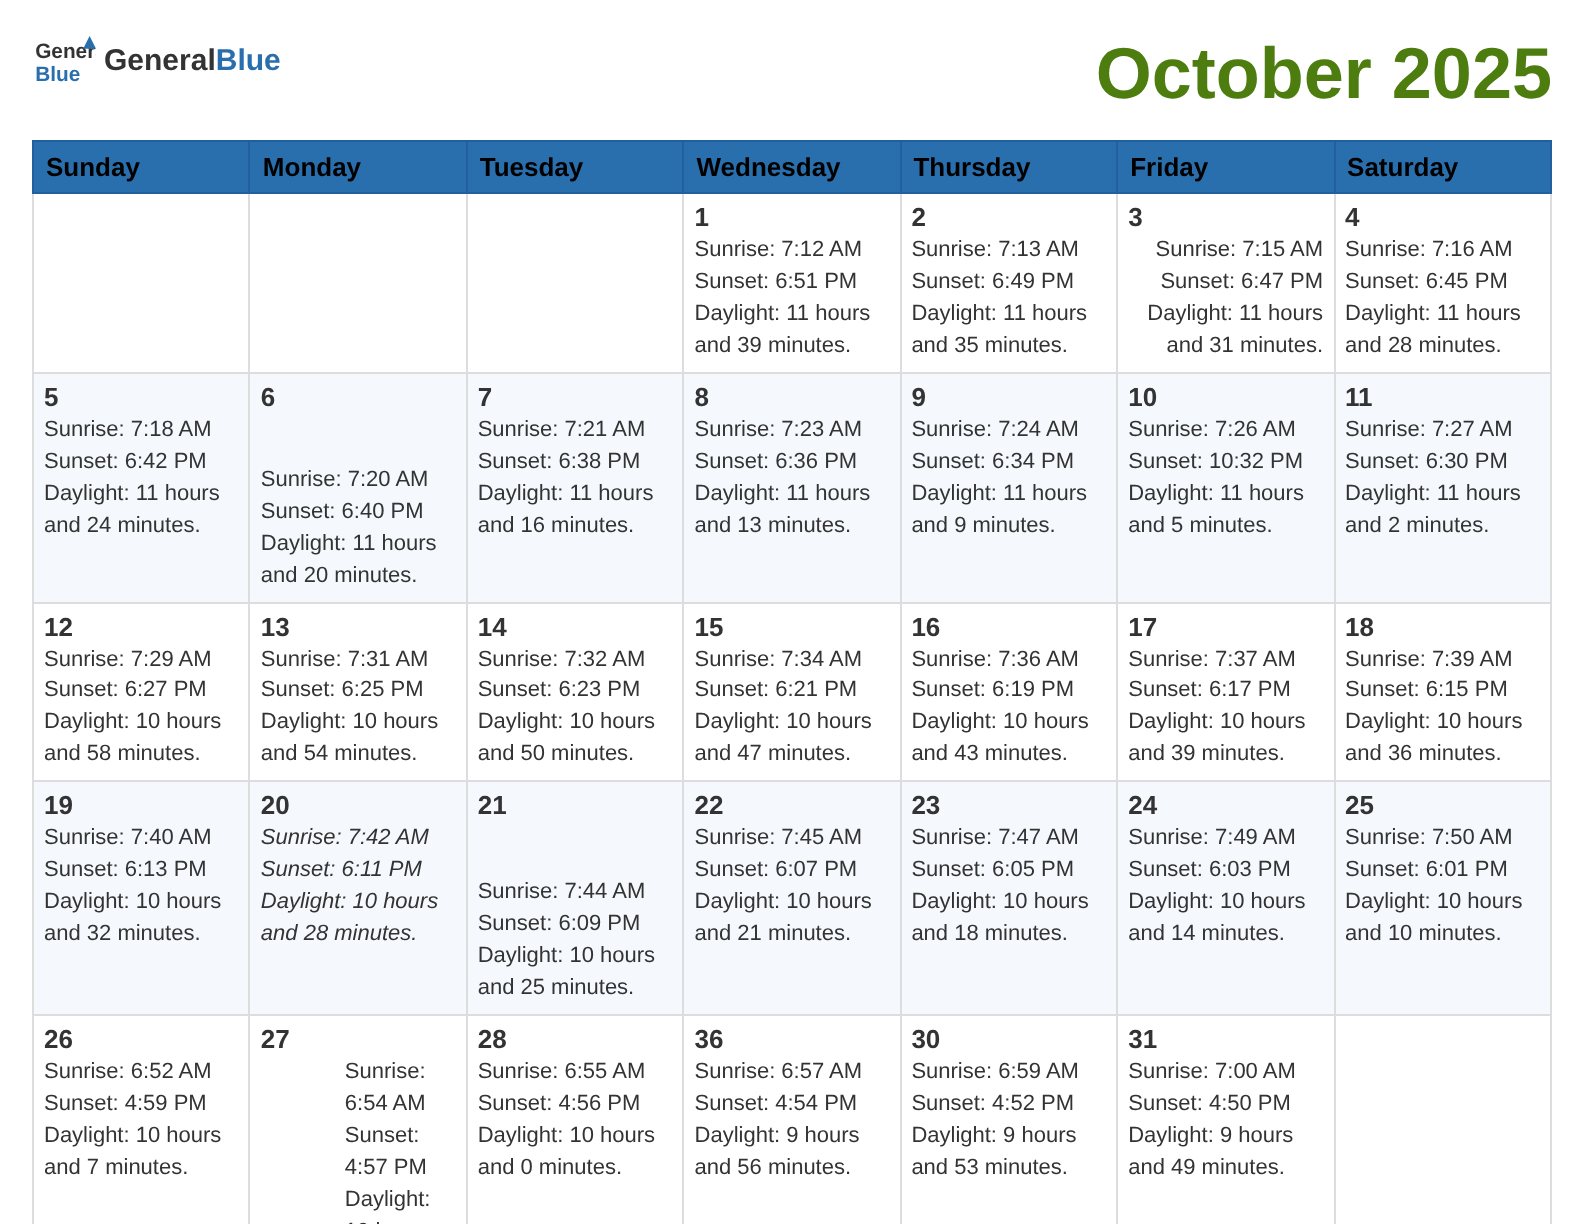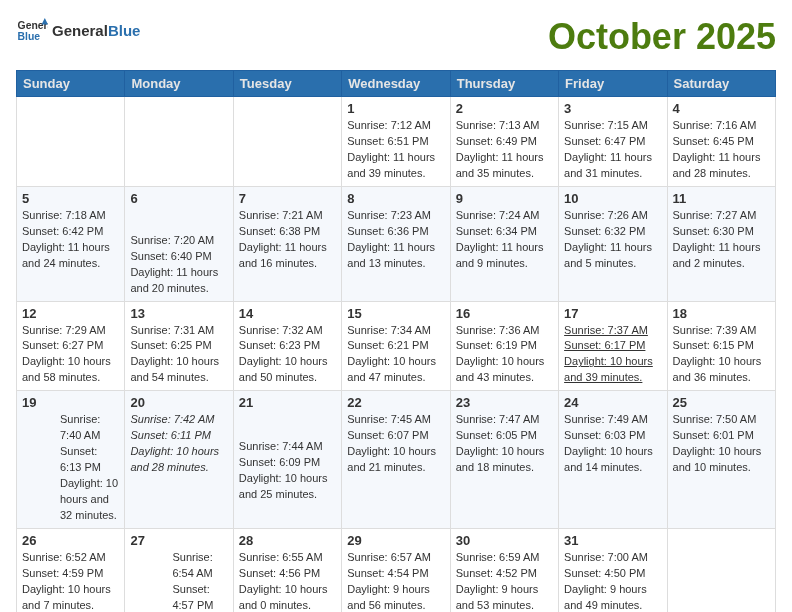--- a/index.html
+++ b/index.html
@@ -30,21 +30,21 @@
     .title-block { text-align: right; }
     .month-title { font-size: 36px; font-weight: bold; color: #4d7c0f; }
     .location { font-size: 16px; color: #555; }
     .calendar {
       width: 100%;
       border-collapse: collapse;
       border: 1px solid #ccc;
     }
     .calendar th {
       background-color: #2a6fad;
-      color: #e5e5e5;
+      color: #000000;
       text-align: left;
       padding: 5px 6px;
       font-size: 13px;
       border: 1px solid #2060a0;
     }
     .calendar td {
       vertical-align: top;
       padding: 4px 5px;
       border: 1px solid #ddd;
       font-size: 11px;
@@ -116,21 +116,21 @@
 Daylight: 11 hours and 39 minutes.</div>
         </td>
         <td>
           <span class="day-number">2</span>
           <div class="day-info" style="white-space: pre-line;">Sunrise: 7:13 AM
 Sunset: 6:49 PM
 Daylight: 11 hours and 35 minutes.</div>
         </td>
         <td>
           <span class="day-number">3</span>
-          <div class="day-info" style="white-space: pre-line;">Sunrise: 7:15 AM
+          <div class="day-info" style="white-space: pre-line; text-align: right;">Sunrise: 7:15 AM
 Sunset: 6:47 PM
 Daylight: 11 hours and 31 minutes.</div>
         </td>
         <td>
           <span class="day-number">4</span>
           <div class="day-info" style="white-space: pre-line;">Sunrise: 7:16 AM
 Sunset: 6:45 PM
 Daylight: 11 hours and 28 minutes.</div>
         </td>
       </tr>
@@ -161,21 +161,21 @@
         </td>
         <td>
           <span class="day-number">9</span>
           <div class="day-info" style="white-space: pre-line;">Sunrise: 7:24 AM
 Sunset: 6:34 PM
 Daylight: 11 hours and 9 minutes.</div>
         </td>
         <td>
           <span class="day-number">10</span>
           <div class="day-info" style="white-space: pre-line;">Sunrise: 7:26 AM
-Sunset: 6:32 PM
+Sunset: 10:32 PM
 Daylight: 11 hours and 5 minutes.</div>
         </td>
         <td>
           <span class="day-number">11</span>
           <div class="day-info" style="white-space: pre-line;">Sunrise: 7:27 AM
 Sunset: 6:30 PM
 Daylight: 11 hours and 2 minutes.</div>
         </td>
       </tr>
       <tr>
@@ -204,35 +204,35 @@
 Daylight: 10 hours and 47 minutes.</div>
         </td>
         <td>
           <span class="day-number">16</span>
           <div class="day-info" style="white-space: pre-line;">Sunrise: 7:36 AM
 Sunset: 6:19 PM
 Daylight: 10 hours and 43 minutes.</div>
         </td>
         <td>
           <span class="day-number">17</span>
-          <div class="day-info" style="white-space: pre-line; text-decoration: underline;">Sunrise: 7:37 AM
+          <div class="day-info" style="white-space: pre-line;">Sunrise: 7:37 AM
 Sunset: 6:17 PM
 Daylight: 10 hours and 39 minutes.</div>
         </td>
         <td>
           <span class="day-number">18</span>
           <div class="day-info" style="white-space: pre-line;">Sunrise: 7:39 AM
 Sunset: 6:15 PM
 Daylight: 10 hours and 36 minutes.</div>
         </td>
       </tr>
       <tr>
         <td>
           <span class="day-number">19</span>
-          <div class="day-info" style="white-space: pre-line; margin-left: 38px;">Sunrise: 7:40 AM
+          <div class="day-info" style="white-space: pre-line;">Sunrise: 7:40 AM
 Sunset: 6:13 PM
 Daylight: 10 hours and 32 minutes.</div>
         </td>
         <td>
           <span class="day-number">20</span>
           <div class="day-info" style="white-space: pre-line; font-style: italic;">Sunrise: 7:42 AM
 Sunset: 6:11 PM
 Daylight: 10 hours and 28 minutes.</div>
         </td>
         <td>
@@ -279,21 +279,21 @@
 Sunset: 4:57 PM
 Daylight: 10 hours and 3 minutes.</div>
         </td>
         <td>
           <span class="day-number">28</span>
           <div class="day-info" style="white-space: pre-line;">Sunrise: 6:55 AM
 Sunset: 4:56 PM
 Daylight: 10 hours and 0 minutes.</div>
         </td>
         <td>
-          <span class="day-number">29</span>
+          <span class="day-number">36</span>
           <div class="day-info" style="white-space: pre-line;">Sunrise: 6:57 AM
 Sunset: 4:54 PM
 Daylight: 9 hours and 56 minutes.</div>
         </td>
         <td>
           <span class="day-number">30</span>
           <div class="day-info" style="white-space: pre-line;">Sunrise: 6:59 AM
 Sunset: 4:52 PM
 Daylight: 9 hours and 53 minutes.</div>
         </td>

